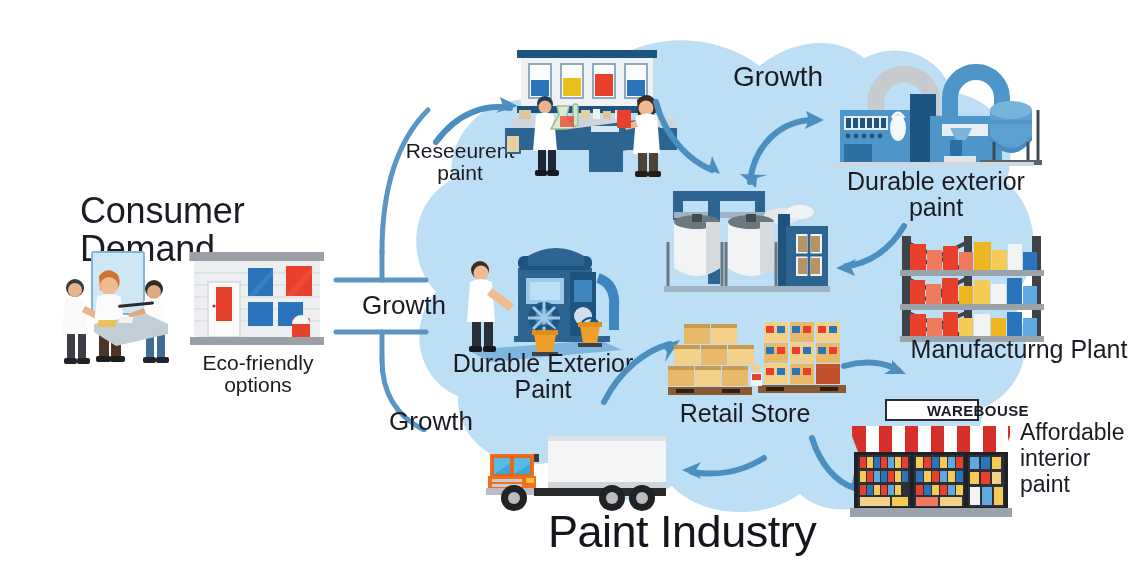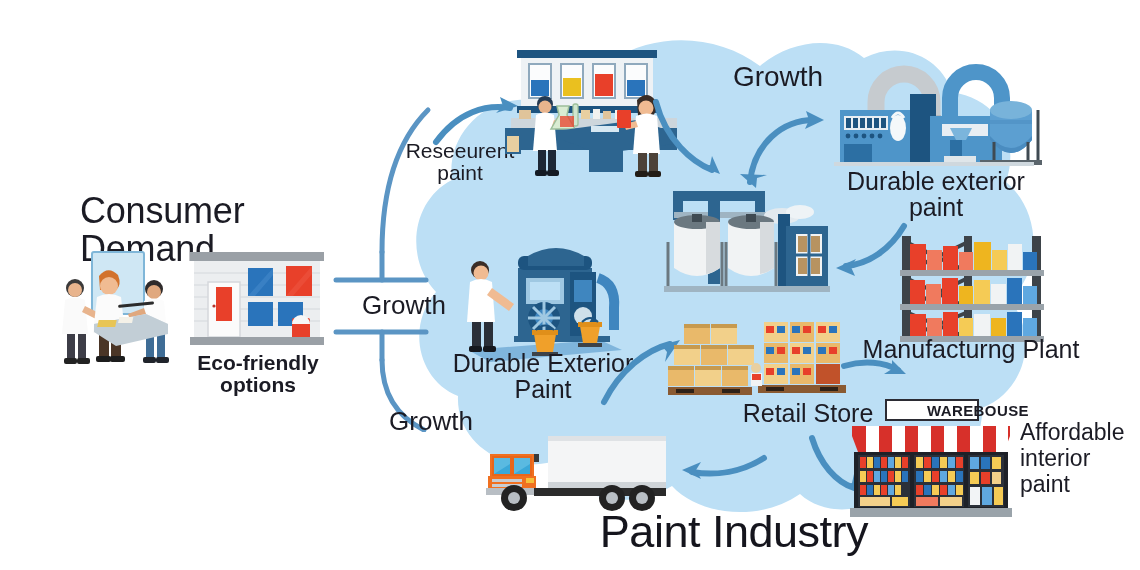--- a/index.html
+++ b/index.html
@@ -104,21 +104,21 @@
     <rect x="92" y="56" width="25" height="24" fill="#2a74bb"></rect>
     <rect x="100" y="20" width="26" height="30" fill="#e8402a"></rect>
     <path d="M100,50 l26,-30 0,8 -19,22 z" fill="#f05b46" opacity=".45"></path>
     <path d="M62,50 l25,-28 0,7 -18,21 z" fill="#4b91d0" opacity=".45"></path>
 
     <rect x="106" y="72" width="18" height="26" rx="2" fill="#e8402a"></rect>
     <path d="M106,78 a9,9 0 0 1 18,0 z" fill="#f7f7f7"></path>
     <rect x="4" y="91" width="134" height="8" fill="#9aa0a6"></rect>
   </svg>
 
-  <div class="lbl lbl-sm" style="left:182px;top:352px;width:152px;font-weight:bold;">Eco-friendly
+  <div class="lbl lbl-sm" style="left:182px;top:352px;width:152px;">Eco-friendly
 options</div>
 
   <svg class="abs" style="left:330px;top:92px;" width="132" height="340">
     <g fill="none" stroke="#5b95c4" stroke-width="5" stroke-linecap="round">
       <line x1="6" y1="188" x2="96" y2="188"></line>
       <line x1="6" y1="240" x2="96" y2="240"></line>
       <line x1="52" y1="188" x2="52" y2="160"></line>
       <line x1="52" y1="240" x2="52" y2="268"></line>
       <path d="M52,160 C52,110 62,54 98,18"></path>
       <path d="M52,268 C52,300 66,324 94,338"></path>
@@ -362,21 +362,21 @@
       <rect x="29" y="86" width="15" height="18" fill="#f07a5e"></rect>
       <rect x="45" y="80" width="15" height="24" fill="#e8402a"></rect>
       <rect x="61" y="86" width="14" height="18" fill="#f5cb55"></rect>
       <rect x="76" y="82" width="16" height="22" fill="#f1f3f4"></rect>
       <rect x="93" y="86" width="15" height="18" fill="#eeb51f"></rect>
       <rect x="109" y="80" width="15" height="24" fill="#2a74bb"></rect>
       <rect x="125" y="86" width="14" height="18" fill="#5fa8e0"></rect>
     </g>
   </svg>
 
-  <div class="lbl lbl-md" style="left:862px;top:336px;width:218px;">Manufacturng  Plant</div>
+  <div class="lbl lbl-md" style="left:910px;top:336px;width:218px;">Manufacturng  Plant</div>
 
   <svg class="abs" style="left:452px;top:238px;" width="180" height="126">
 
     <path d="M16,112 l132,-10 22,10 -132,12 z" fill="#7fb5dc"></path>
 
     <rect x="66" y="30" width="74" height="68" fill="#2d6590"></rect>
     <rect x="66" y="18" width="74" height="14" rx="6" fill="#1d5480"></rect>
     <path d="M76,18 q28,-16 56,0 l0,10 -56,0 z" fill="#2d6590"></path>
     <rect x="74" y="40" width="38" height="26" fill="#9fc8e2"></rect>
     <rect x="78" y="44" width="30" height="18" fill="#bcdff5"></rect>
@@ -486,21 +486,21 @@
       <rect x="152" y="75" width="18" height="4" fill="#2e2117"></rect>
     </g>
 
     <g>
       <circle cx="88" cy="56" r="5" fill="#e8cfa0"></circle>
       <rect x="83" y="61" width="11" height="13" fill="#f1f3f4"></rect>
       <rect x="84" y="62" width="9" height="6" fill="#e8402a"></rect>
     </g>
   </svg>
 
-  <div class="lbl lbl-md" style="left:728px;top:400px;width:160px;">Retail Store</div>
+  <div class="lbl lbl-md" style="left:665px;top:400px;width:160px;">Retail Store</div>
 
   <svg class="abs" style="left:840px;top:350px;" width="70" height="40">
     <path d="M4,16 C24,10 44,12 58,20" fill="none" stroke="#4a8fc0" stroke-width="6" stroke-linecap="round"></path>
     <path d="M66,24 l-14,-14 0,9 -8,5 z" fill="#4a8fc0"></path>
   </svg>
 
   <svg class="abs" style="left:806px;top:432px;" width="60" height="70">
     <path d="M6,6 C14,32 30,50 48,56" fill="none" stroke="#4a8fc0" stroke-width="6" stroke-linecap="round"></path>
     <path d="M56,60 l-8,-18 -2,9 -9,2 z" fill="#4a8fc0"></path>
   </svg>
@@ -624,19 +624,19 @@
       <circle cx="30" cy="74" r="6" fill="#b8bec4"></circle>
     <circle cx="128" cy="74" r="13" fill="#222"></circle>
       <circle cx="128" cy="74" r="6" fill="#b8bec4"></circle>
     <circle cx="158" cy="74" r="13" fill="#222"></circle>
       <circle cx="158" cy="74" r="6" fill="#b8bec4"></circle>
 
     <rect x="50" y="30" width="5" height="8" fill="#3a3a3a"></rect>
   </svg>
 
 
-  <div class="lbl lbl-title" style="left:548px;top:508px;width:320px;text-align:right;">Paint Industry</div>
+  <div class="lbl lbl-title" style="left:548px;top:508px;width:320px;text-align:left;">Paint Industry</div>
 
   <svg class="abs" style="left:418px;top:430px;" width="80" height="60">
     <path d="M6,4 C16,26 38,42 60,46" fill="none" stroke="#5b95c4" stroke-width="5" stroke-linecap="round" opacity="0"></path>
   </svg>
 
 </div>
 
 </body></html>

